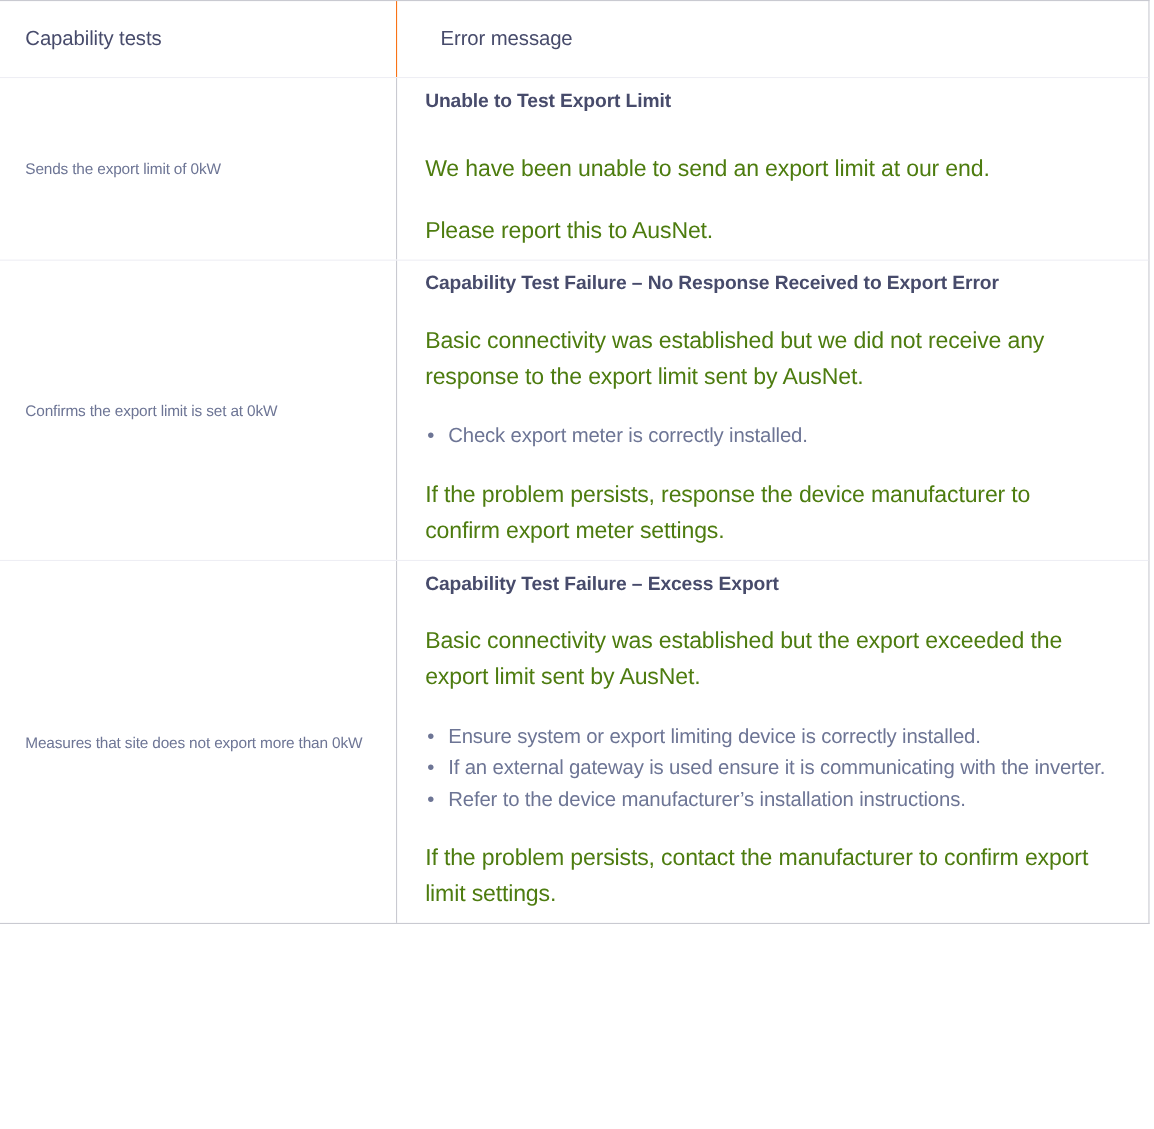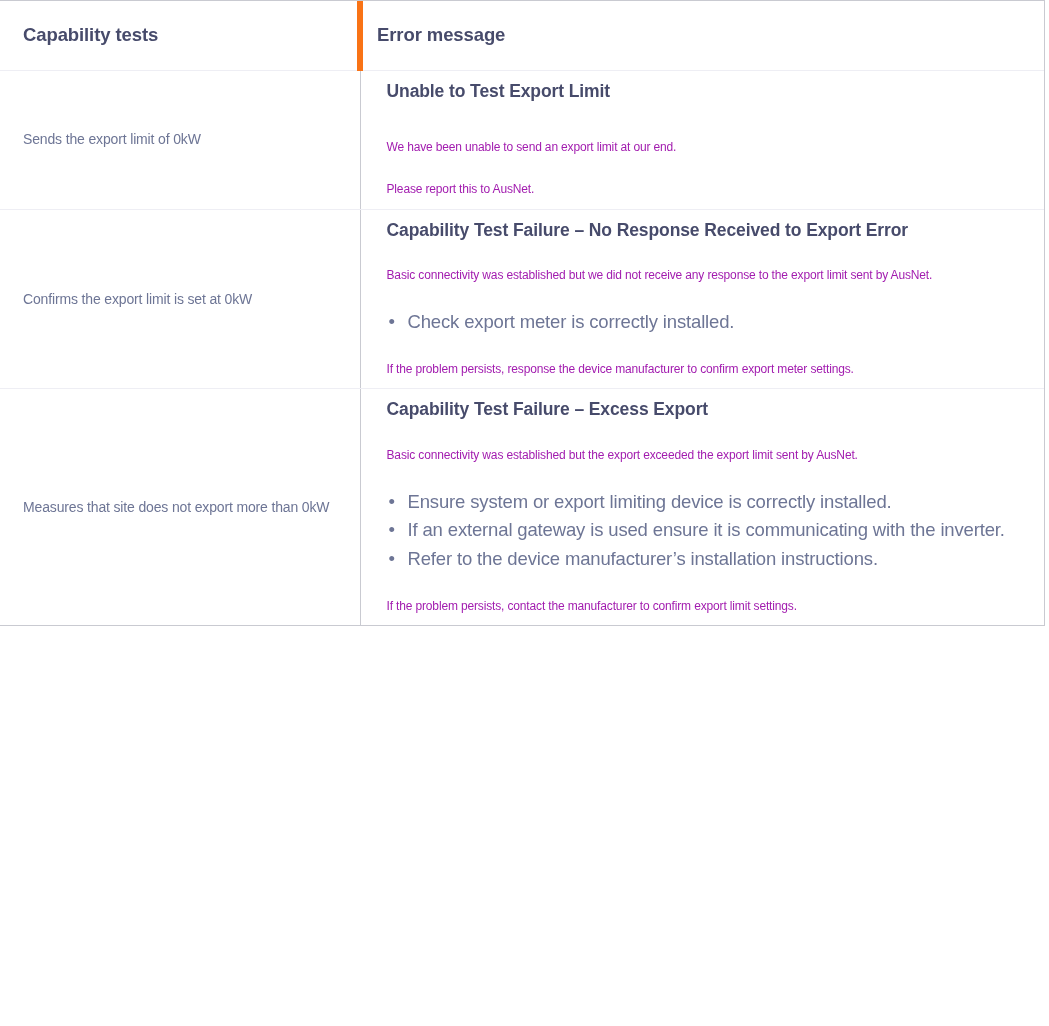--- a/index.html
+++ b/index.html
@@ -28,31 +28,31 @@
     table-layout: fixed;
   }
 
   col.col-test  { width: 360px; }
   col.col-error { width: 684px; }
 
   th.head-cell {
     text-align: left;
     vertical-align: middle;
     font-size: 18.5px;
-    font-weight: bold;
+    font-weight: normal;
     color: #474b6b;
     letter-spacing: -0.1px;
     height: 69px;
     padding: 0 0 0 23px;
     border-bottom: 1px solid #eeeef4;
     box-sizing: border-box;
   }
   th.head-cell.error-head {
-    padding-left: 14px;
-    border-left: 6px solid #f97316;
+    padding-left: 40px;
+    border-left: 1px solid #f97316;
   }
 
   td.test-cell {
     vertical-align: middle;
     padding: 10px 30px 10px 23px;
     font-size: 14px;
     line-height: 1.32;
     color: #6d7595;
     letter-spacing: -0.15px;
     border-bottom: 1px solid #eeeef4;
@@ -72,22 +72,22 @@
   .err-title {
     font-size: 17.5px;
     font-weight: bold;
     color: #474b6b;
     letter-spacing: -0.1px;
     margin: 0 0 25px 0;
     line-height: 1.25;
   }
 
   .err-para {
-    font-size: 12px;
-    color: #a21caf;
+    font-size: 21px;
+    color: #4d7c0f;
     letter-spacing: -0.15px;
     line-height: 1.55;
     margin: 0 0 23px 0;
   }
   .err-para:last-child { margin-bottom: 0; }
 
   ul.err-list {
     list-style: none;
     margin: 0 0 23px 0;
     padding: 0;

